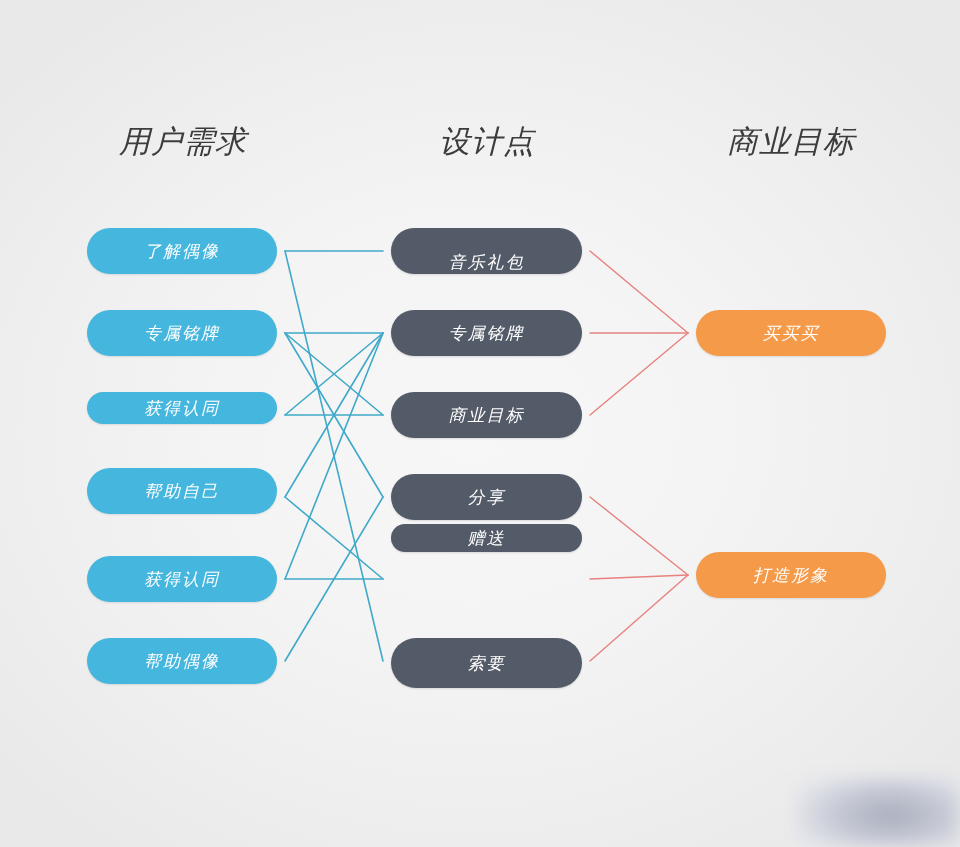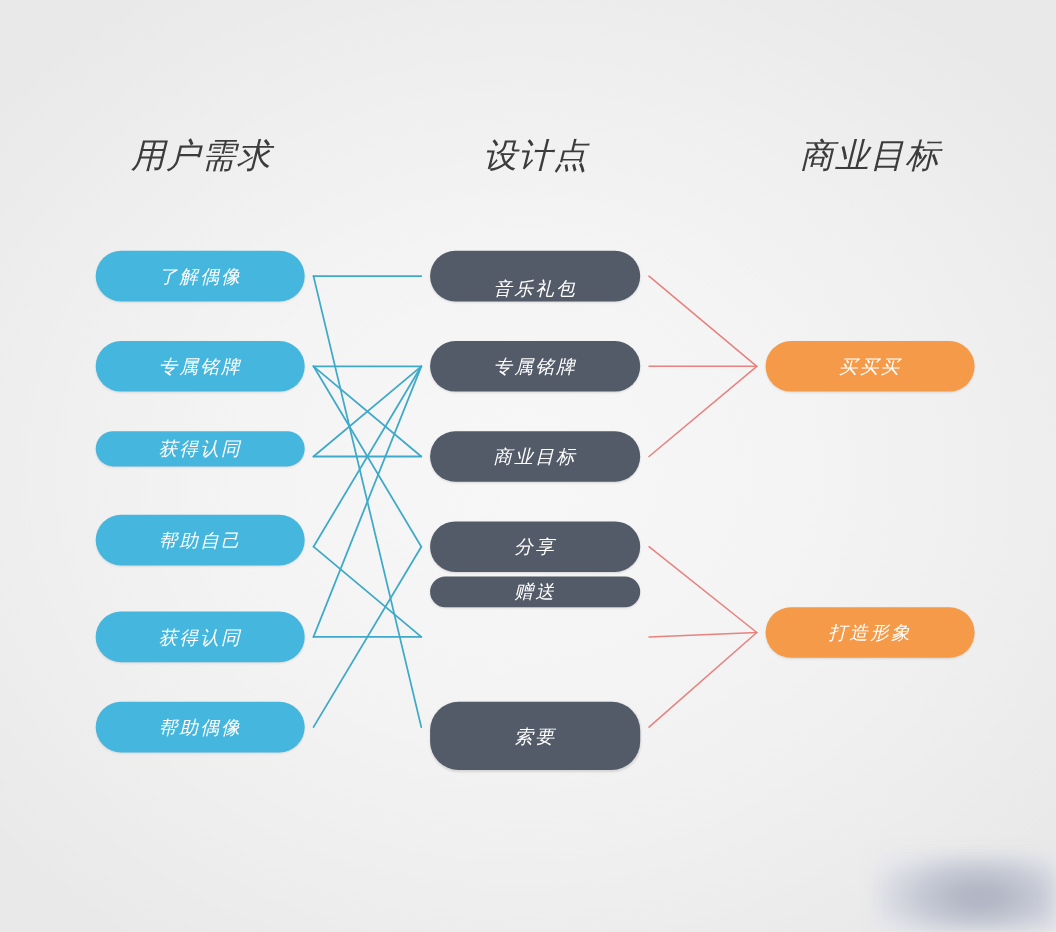--- a/index.html
+++ b/index.html
@@ -151,21 +151,21 @@
       </div>
       <div class="pill pill-design" style="left: 391px; top: 392px; width: 191px; height: 46px;">
         <span>商业目标</span>
       </div>
       <div class="pill pill-design" style="left: 391px; top: 474px; width: 191px; height: 46px; justify-content: center;">
         <span>分享</span>
       </div>
       <div class="pill pill-design" style="left: 391px; top: 524px; width: 191px; height: 28px;">
         <span>赠送</span>
       </div>
-      <div class="pill pill-design" style="left: 391px; top: 638px; width: 191px; height: 62px;">
+      <div class="pill pill-design" style="left: 391px; top: 638px; width: 191px; height: 50px;">
         <span>索要</span>
       </div>
       <div class="pill pill-goal" style="left: 696px; top: 310px; width: 190px; height: 46px;">
         <span>买买买</span>
       </div>
       <div class="pill pill-goal" style="left: 696px; top: 552px; width: 190px; height: 46px;">
         <span>打造形象</span>
       </div>
     </div>
 

